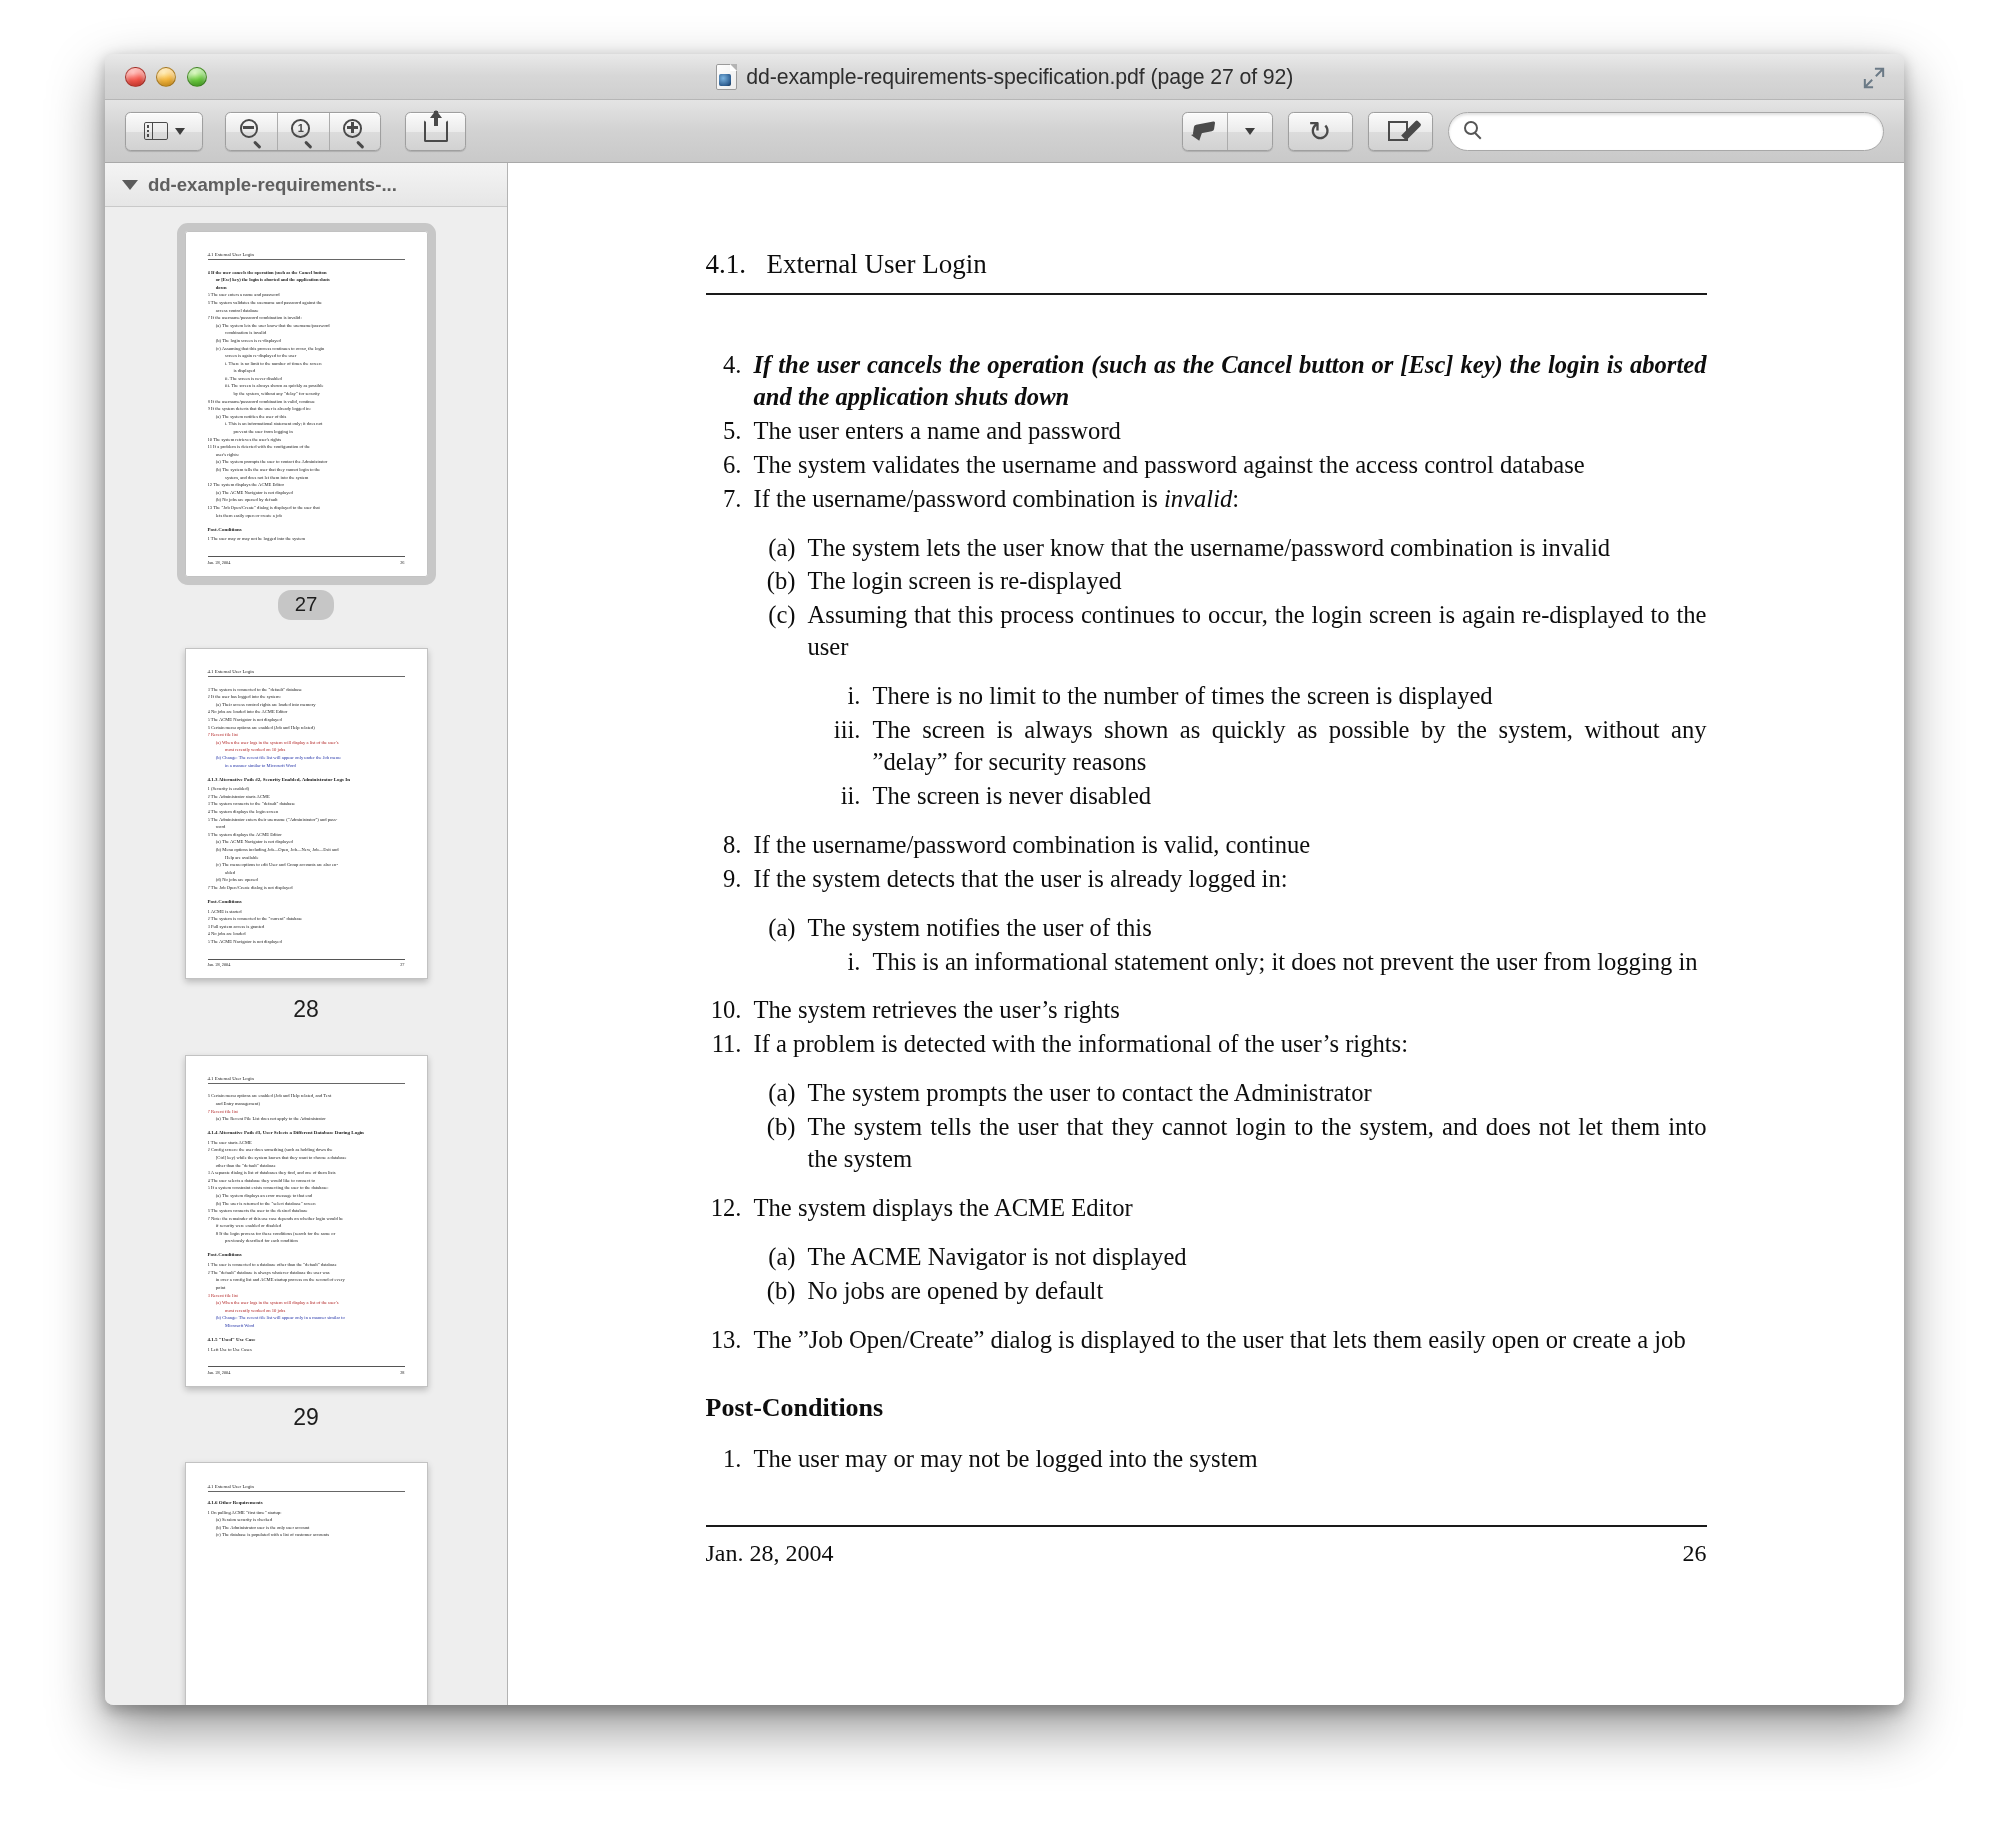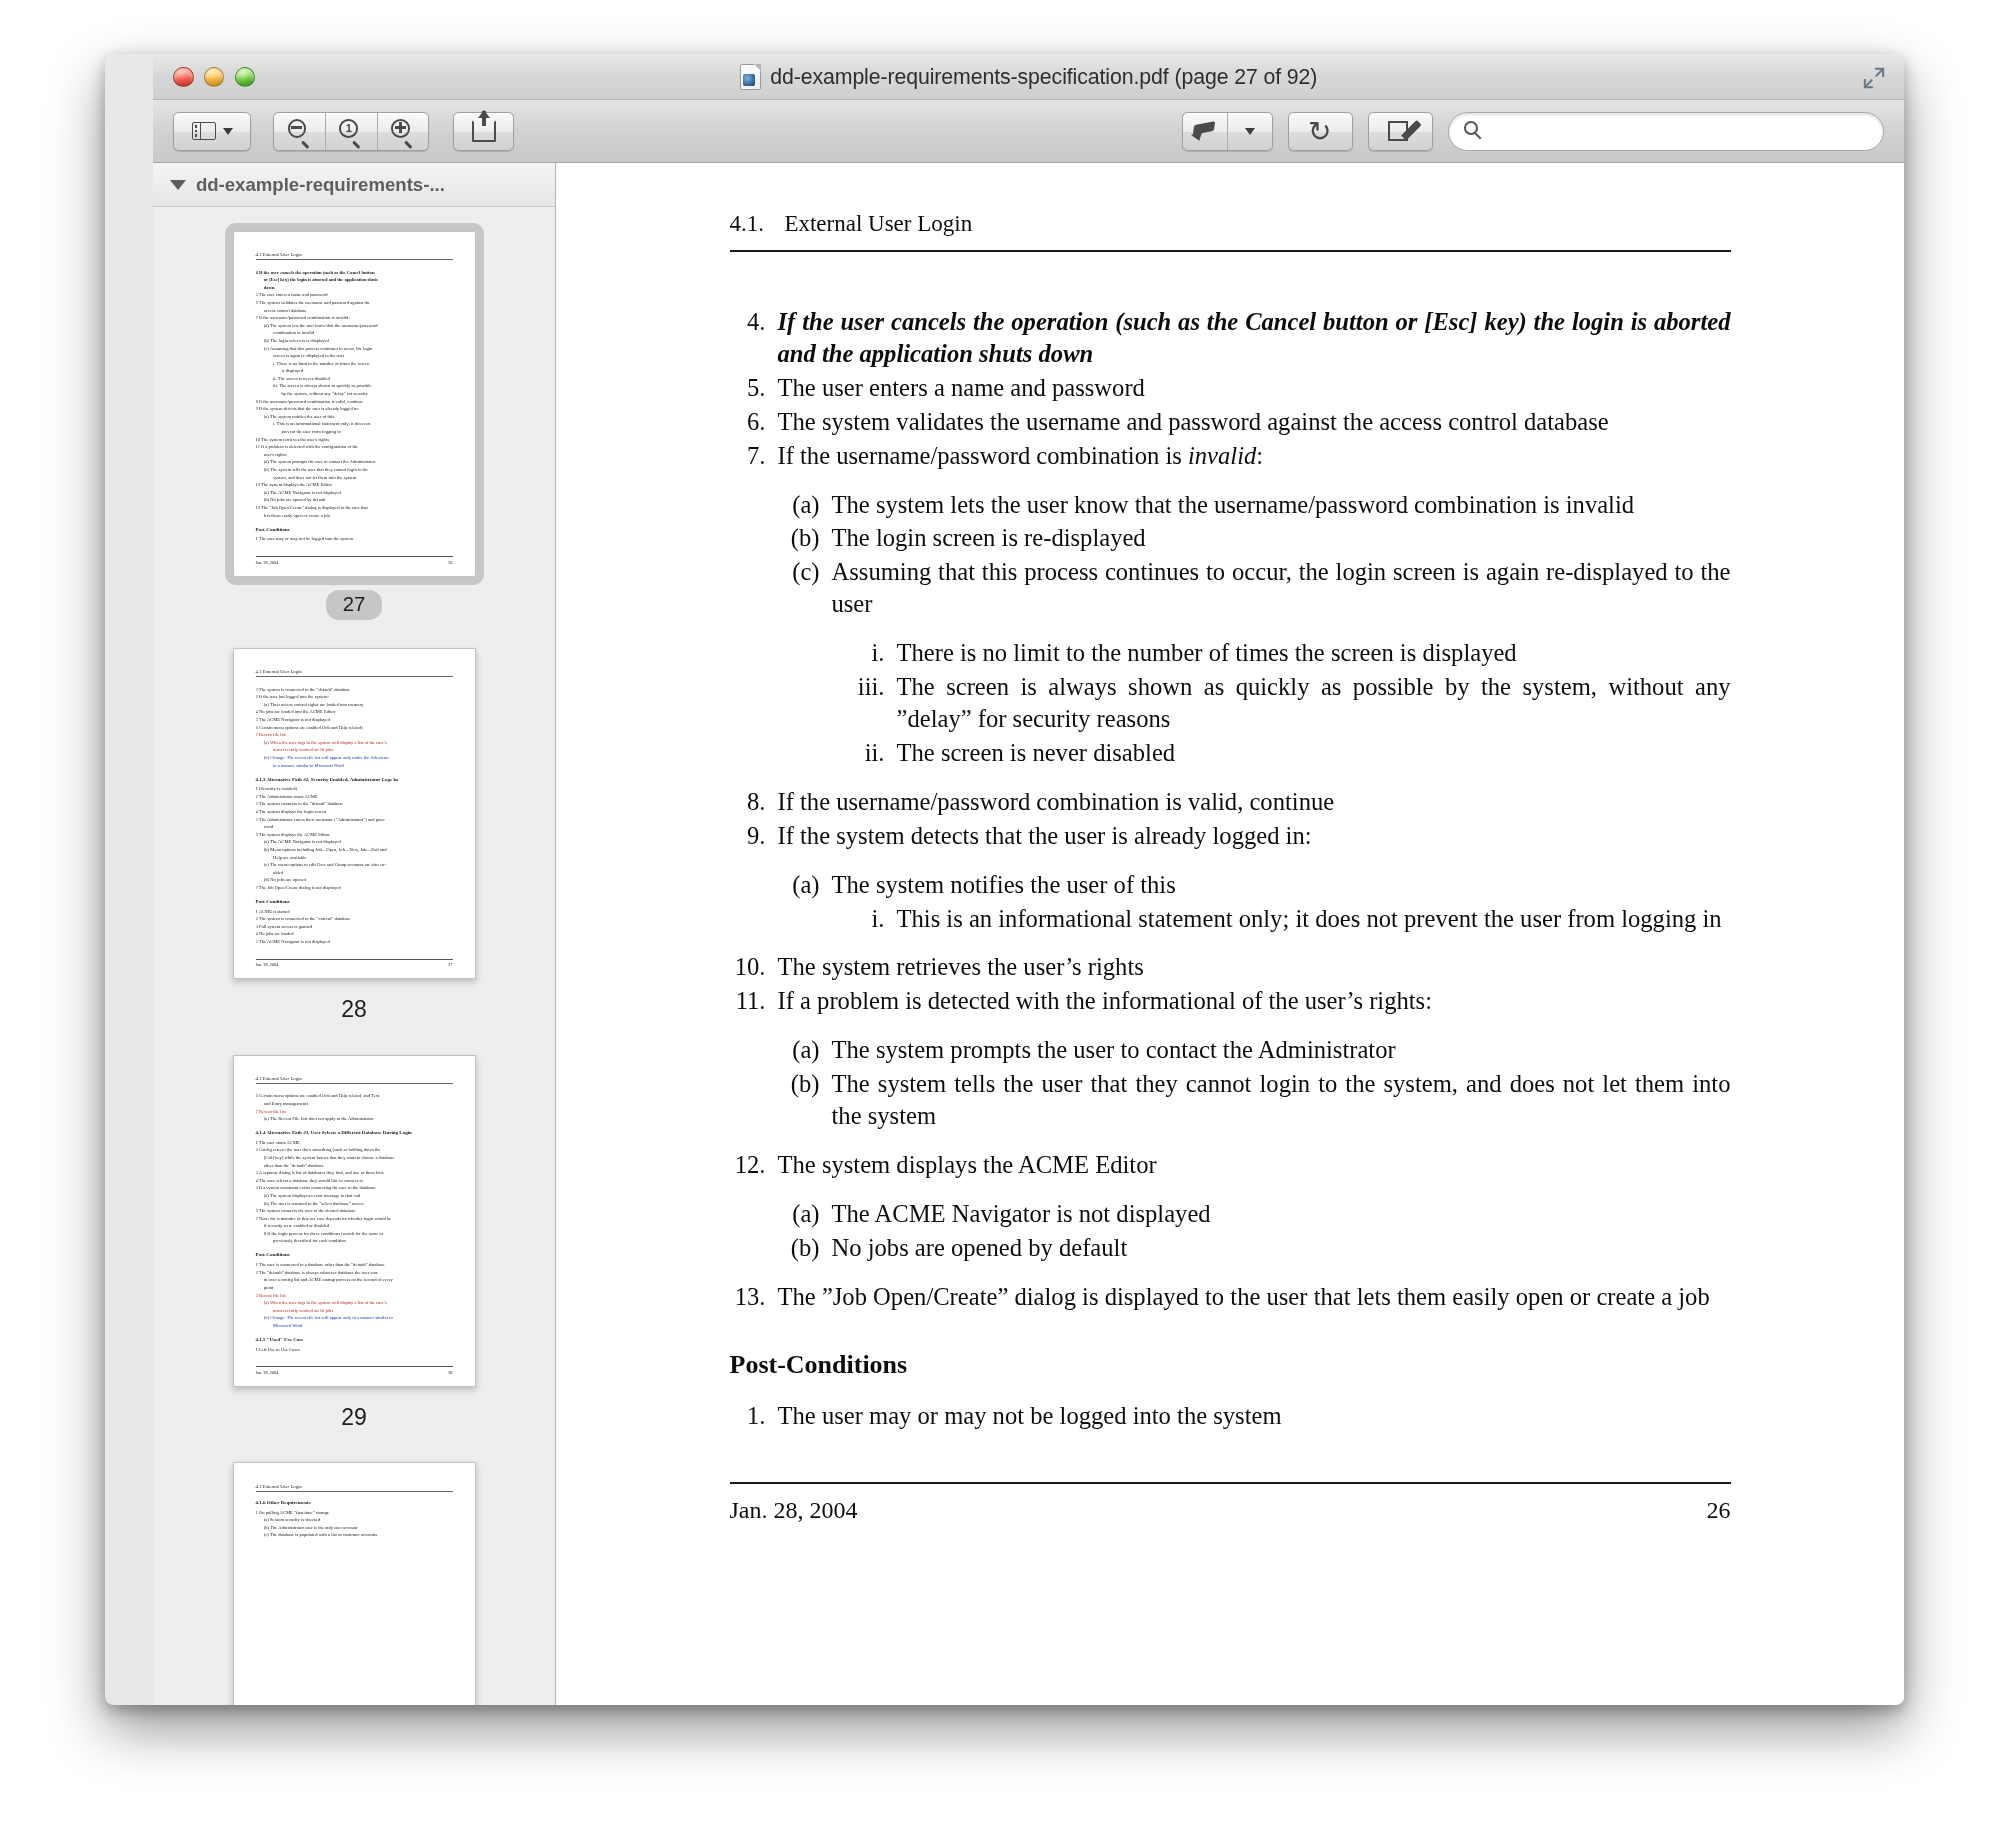--- a/index.html
+++ b/index.html
@@ -19,21 +19,20 @@
     left: 105px;
     top: 54px;
     width: 1799px;
     height: 1651px;
     background: #e8e8e8;
     border-radius: 8.3px;
     box-shadow: 0 24px 56px rgba(0,0,0,0.42), 0 5.6px 15px rgba(0,0,0,0.28);
     overflow: hidden;
     display: flex;
     flex-direction: column;
-    padding-left: 48px;
   }
 
   
   .titlebar {
     height: 46px;
     background: linear-gradient(to bottom, #e9e9e9 0%, #d7d7d7 48%, #cfcfcf 100%);
     border-bottom: 0.9px solid #b6b6b6;
     position: relative;
     flex: 0 0 auto;
   }
@@ -359,25 +358,26 @@
     display: flex;
     justify-content: center;
   }
   .page {
     width: 1113px;
     padding: 48px 56px 0 56px;
     font-family: "Liberation Serif", serif;
     color: #0d0d0d;
   }
   .sec-title {
-    font-size: 23px;
+    font-size: 27px;
     border-bottom: 2.3px solid #1a1a1a;
     padding-bottom: 13px;
     display: flex; gap: 20.4px;
     margin-bottom: 54px;
+    margin-top: 38px;
   }
   .olist { list-style: none; }
   .li {
     display: flex;
     font-size: 24.6px;
     line-height: 32px;
     margin-bottom: 1.9px;
     text-align: justify;
   }
   .li > .num {

